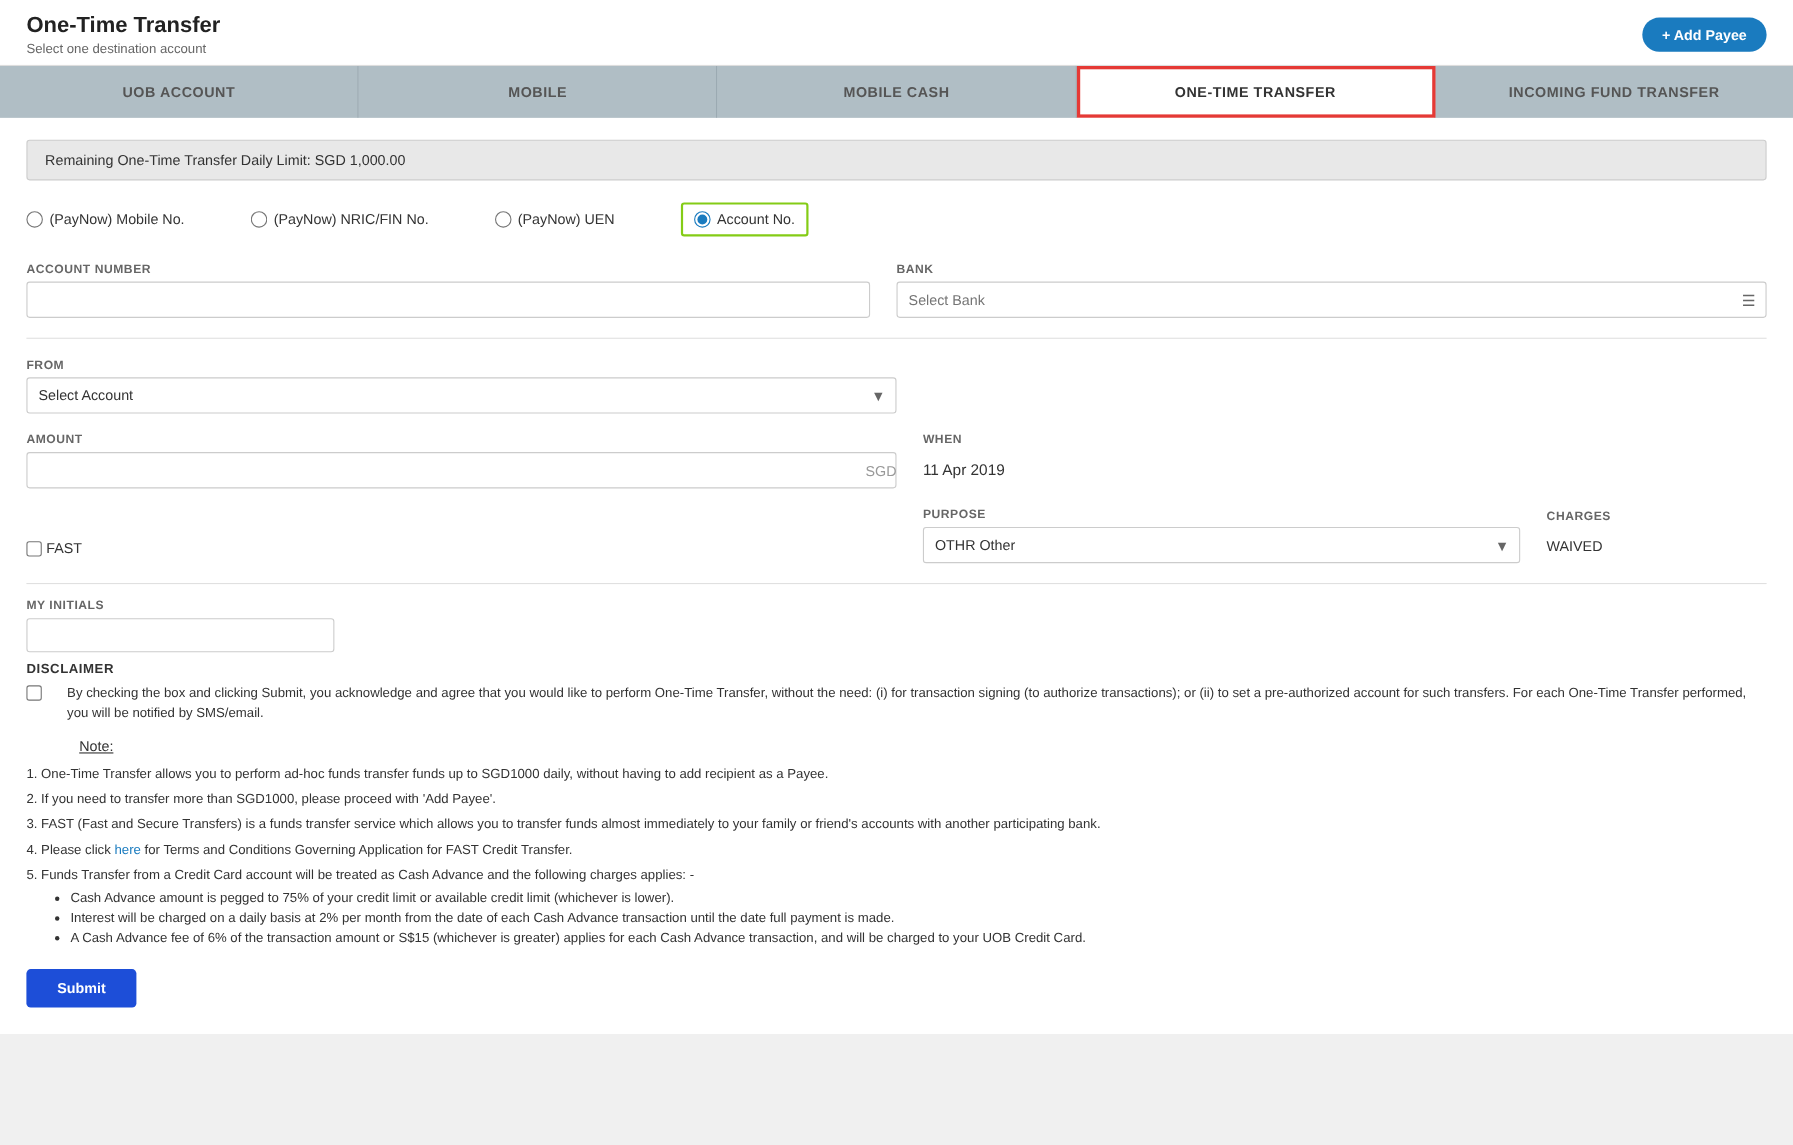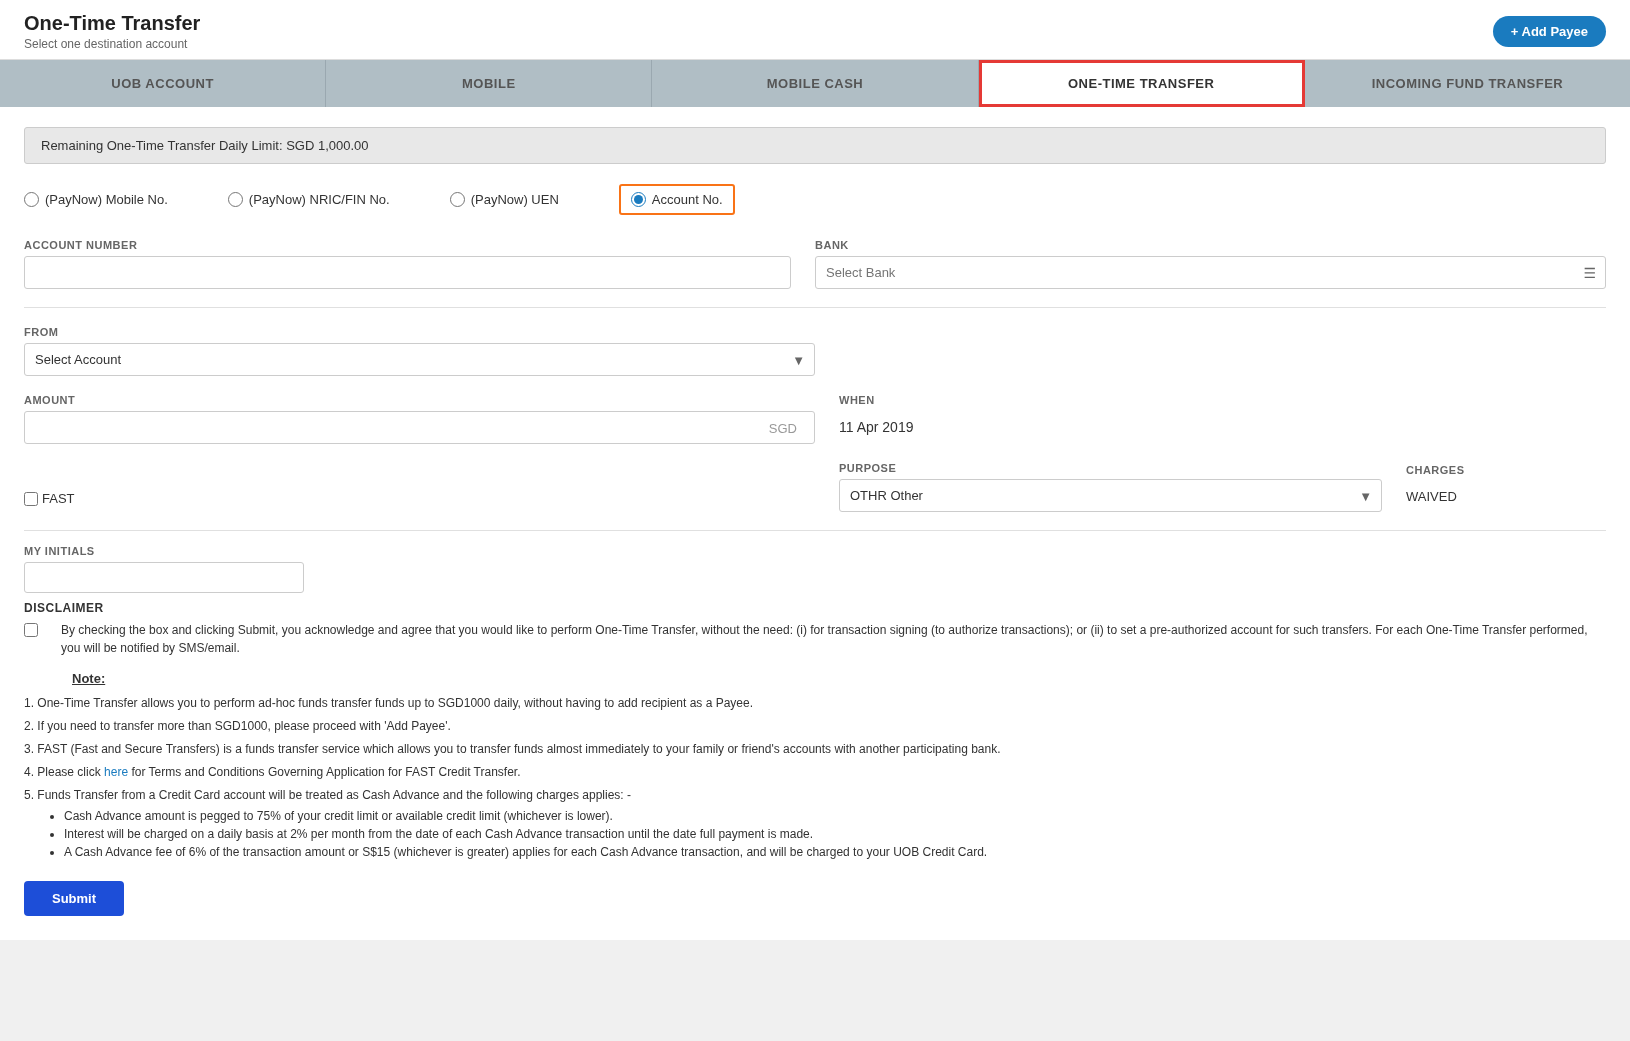--- a/index.html
+++ b/index.html
@@ -78,21 +78,21 @@
     .radio-label {
       display: flex;
       align-items: center;
       gap: 6px;
       font-size: 13px;
       color: #333;
       cursor: pointer;
     }
     .radio-label input[type="radio"] { accent-color: #1a7bbf; width: 15px; height: 15px; }
     .radio-label.highlighted {
-      border: 2px solid #f97316;
+      border: 2px solid #84cc16;
       padding: 6px 10px;
       border-radius: 3px;
     }
 
     .form-row {
       display: flex;
       gap: 24px;
       margin-bottom: 18px;
     }
     .form-group {
@@ -147,21 +147,21 @@
     }
     .amount-input-wrap input {
       width: 100%;
       border: 1px solid #ccc;
       border-radius: 3px;
       padding: 8px 45px 8px 10px;
       font-size: 13px;
     }
     .amount-input-wrap .currency-label {
       position: absolute;
-      right: 18px;
+      right: 0;
       top: 50%;
       transform: translateY(-50%);
       color: #999;
       font-size: 13px;
     }
 
     .bank-input-wrap {
       position: relative;
     }
     .bank-input-wrap input {
@@ -209,21 +209,21 @@
     .disclaimer-title { font-size: 12px; font-weight: bold; color: #333; margin-bottom: 6px; }
     .disclaimer-row {
       display: flex;
       align-items: flex-start;
       gap: 23px;
     }
     .disclaimer-checkbox { margin-top: 2px; width: 14px; height: 14px; flex-shrink: 0; }
     .disclaimer-text { font-size: 12px; color: #333; line-height: 1.5; }
 
     .note-section { margin-top: 14px; }
-    .note-title { font-size: 13px; font-weight: bold; text-decoration: underline; color: #333; margin-bottom: 8px; padding-left: 48px; }
+    .note-title { font-size: 13px; font-weight: normal; text-decoration: underline; color: #333; margin-bottom: 8px; padding-left: 48px; }
     .note-list { padding-left: 0; list-style: none; }
     .note-list li { font-size: 12px; color: #333; margin-bottom: 5px; line-height: 1.5; }
     .note-list li .here-link { color: #1a7bbf; cursor: pointer; }
     .sub-list { list-style: disc; padding-left: 40px; margin-top: 4px; }
     .sub-list li { font-size: 12px; color: #333; margin-bottom: 4px; }
 
     .submit-btn {
       background: #1d4ed8;
       color: #fff;
       border: none;

